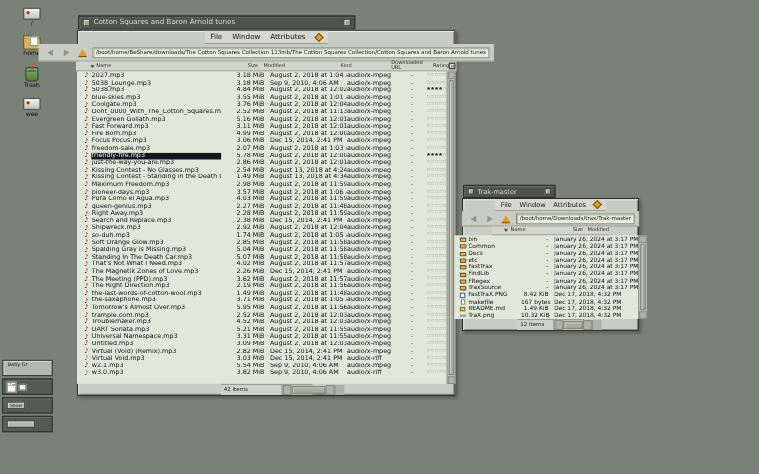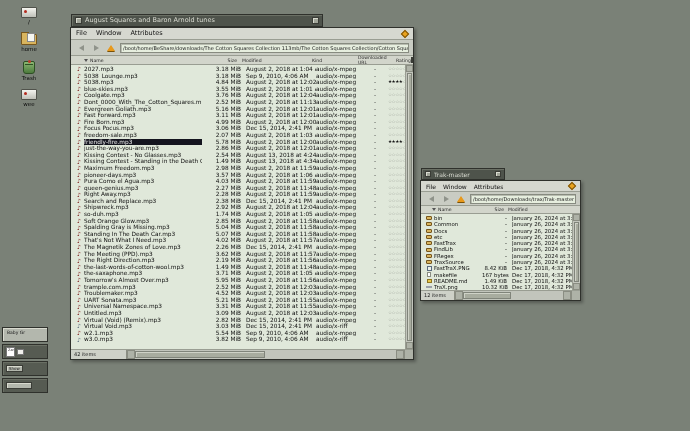--- a/index.html
+++ b/index.html
@@ -9,21 +9,21 @@
 
   
   .tab{position:absolute;height:13px;background:#4e534b;border:1px solid #2f312c;
     display:flex;align-items:center;gap:3px;padding:0 3px;
     box-shadow:inset 1px 1px 0 #6a6f64;}
   .tab .ttl{flex:1;color:#d9dbd1;font-size:6.5px;line-height:11px;white-space:nowrap;overflow:hidden;}
   .tbox{width:7px;height:7px;background:#a2a69a;border:1px solid #3a3c36;
     box-shadow:inset 1px 1px 0 #d8dacf;}
   .window{position:absolute;background:#c9ccc3;border:1px solid #2f312c;
     box-shadow:inset 1px 1px 0 #eceee6, inset -1px -1px 0 #878b80, 2px 2px 3px rgba(0,0,0,.3);
-    display:flex;flex-direction:column;}
+    display:flex;flex-direction:column;align-items:center;}
   .menubar{background:#d6d8d0;border-bottom:1px solid #999d92;display:flex;align-items:center;
     gap:9px;padding:0 5px;color:#101010;flex:0 0 auto;}
   .menu-item{font-size:6.5px;line-height:11px;}
   .gem{margin-left:auto;width:6px;height:6px;background:#e8a21e;border:1px solid #7a5208;
     transform:rotate(45deg);}
   .toolbar{display:flex;align-items:center;gap:3px;padding:0 4px;background:#c9ccc3;
     border-bottom:1px solid #999d92;flex:0 0 auto;}
   .navb{width:12px;height:9px;display:flex;align-items:center;justify-content:center;}
   .arr-l{width:0;height:0;border-top:3px solid transparent;border-bottom:3px solid transparent;
     border-right:5px solid #8f938a;}
@@ -124,21 +124,21 @@
     <div class="g-trash"></div>
     <div class="lbl">Trash</div>
   </div>
   <div class="dicon" style="top:89px;">
     <div class="g-disk"></div>
     <div class="lbl">wee</div>
   </div>
 
   <div class="tab" style="left:71px;top:14px;width:252px;">
     <div class="tbox"></div>
-    <div class="ttl">August Squares and Baron Arnold tunes</div>
+    <div class="ttl">Cotton Squares and Baron Arnold tunes</div>
     <div class="tbox"></div>
   </div>
 
   <div class="window" id="win1" style="left:70px;top:27px;width:344px;height:333px;">
     <div class="menubar" style="height:12px;">
       <span class="menu-item">File</span>
       <span class="menu-item">Window</span>
       <span class="menu-item">Attributes</span>
       <span class="gem"></span>
     </div>

